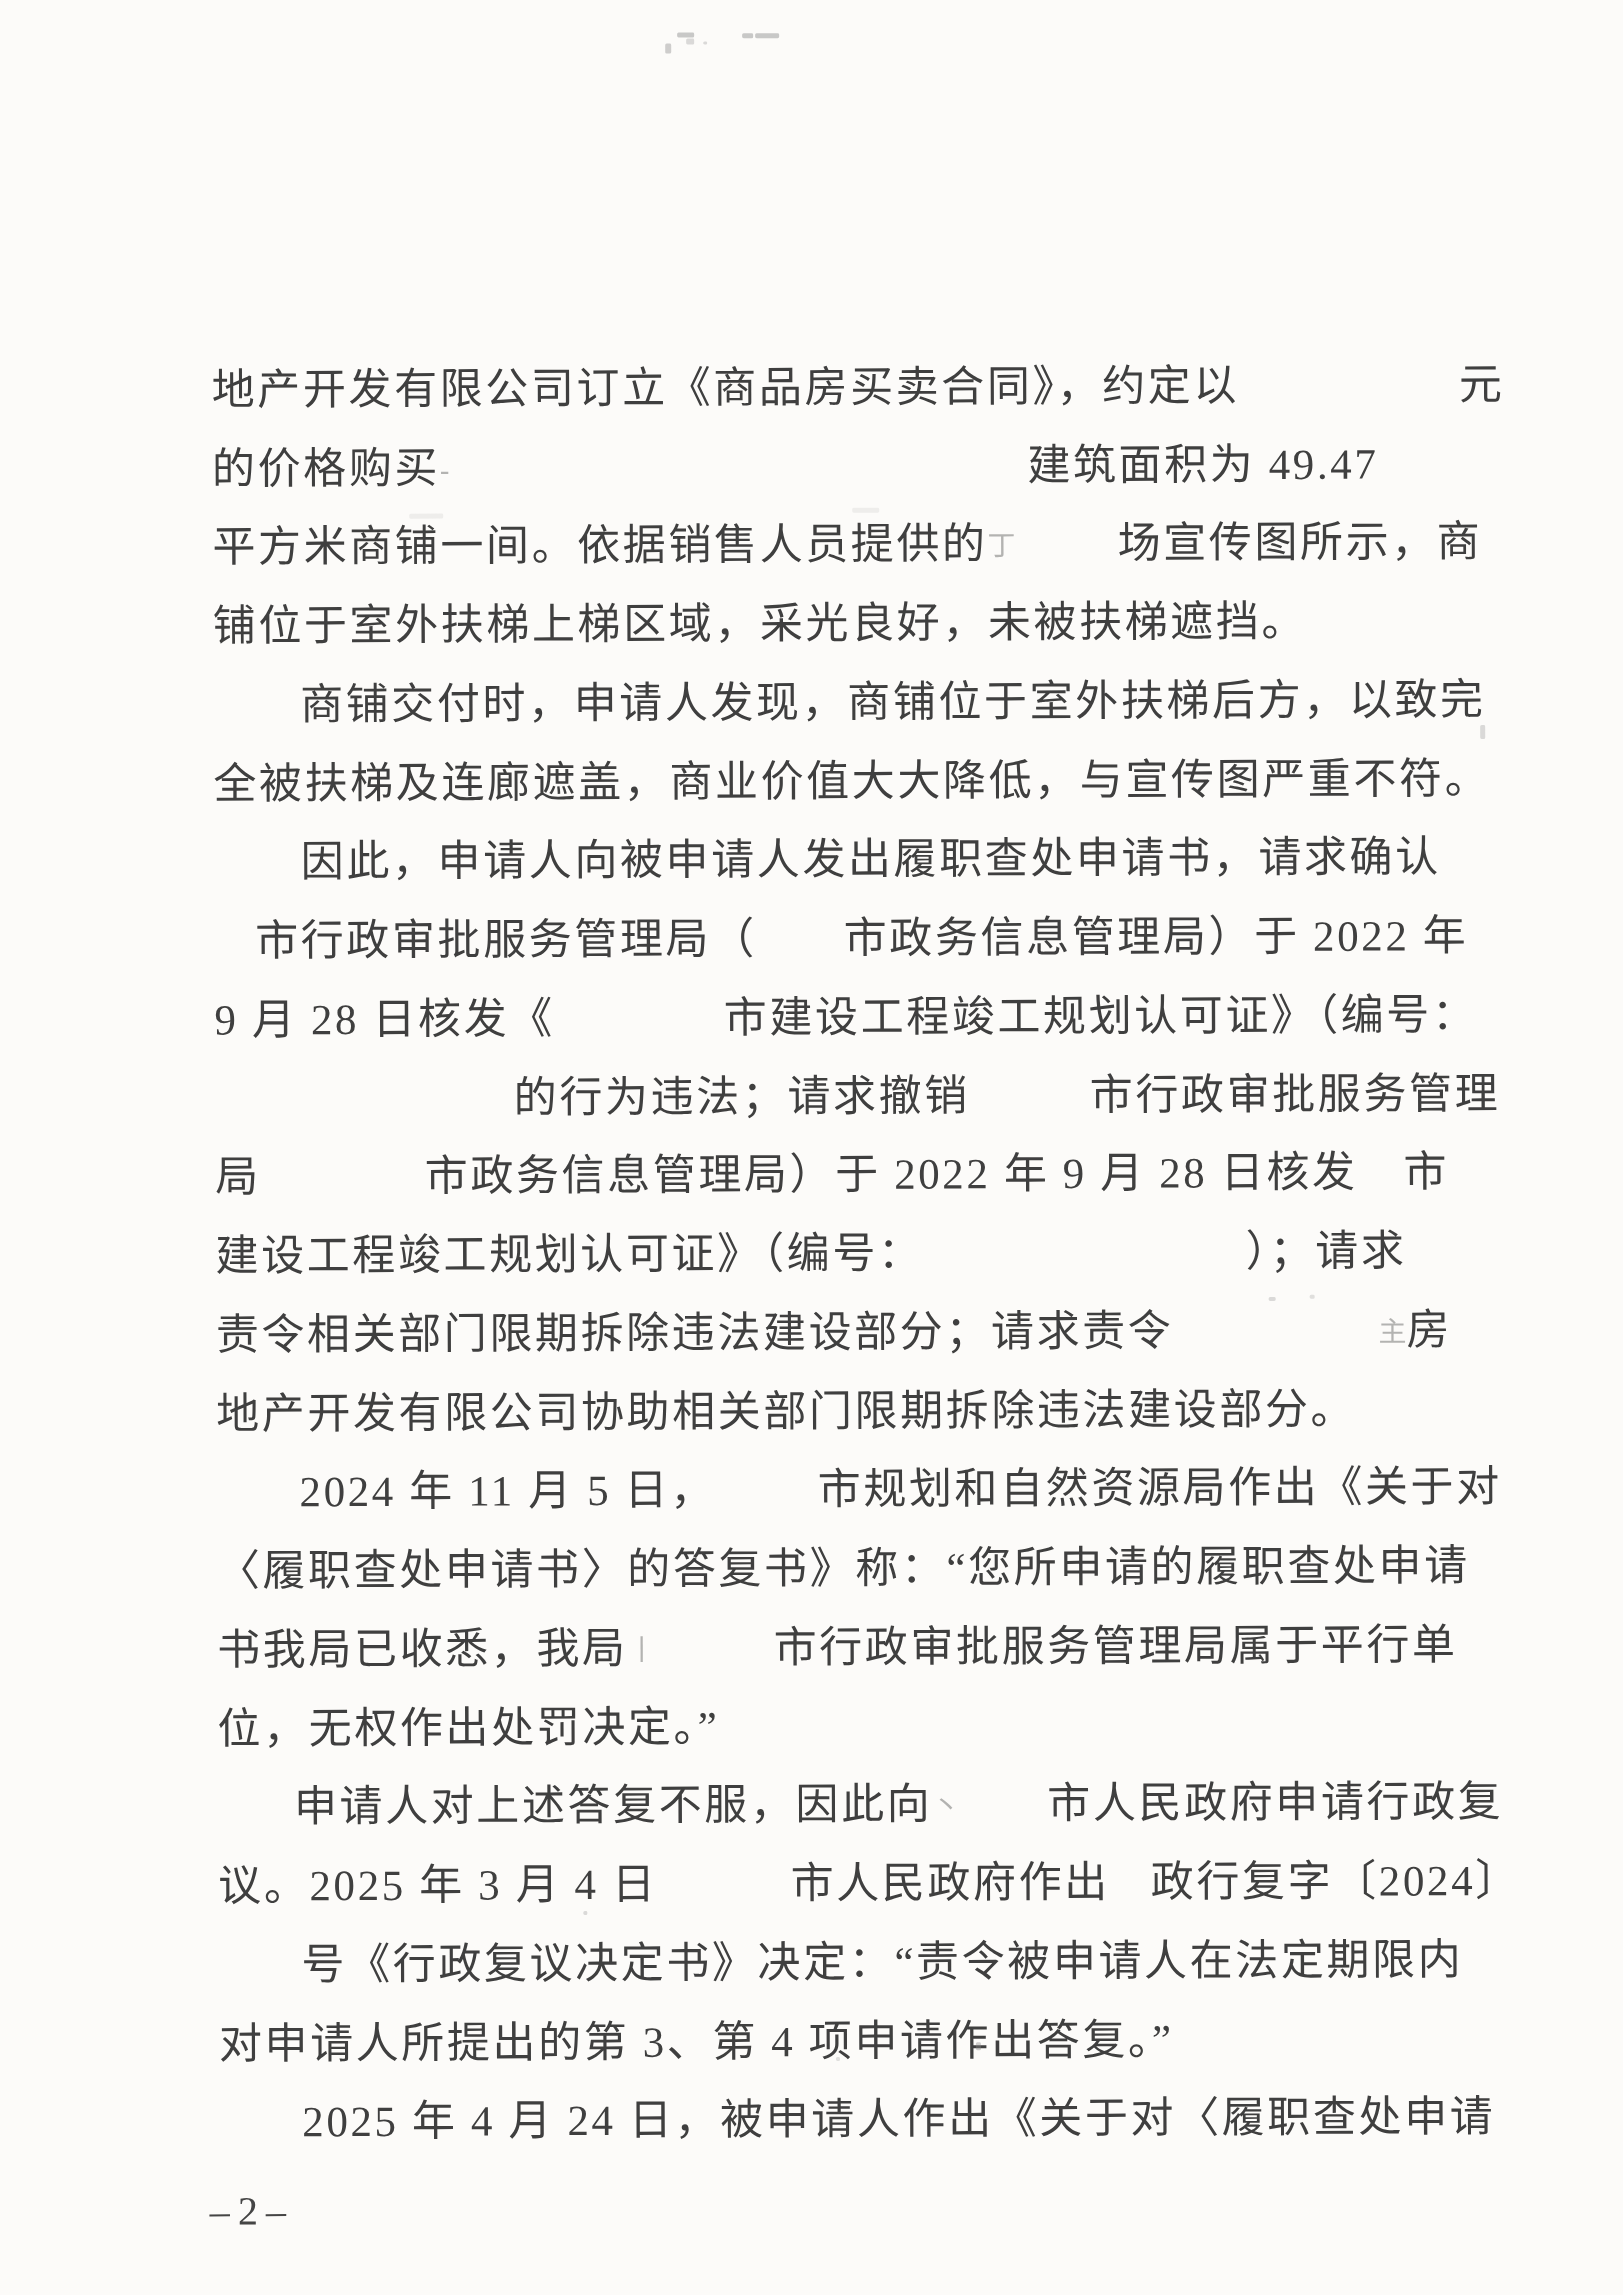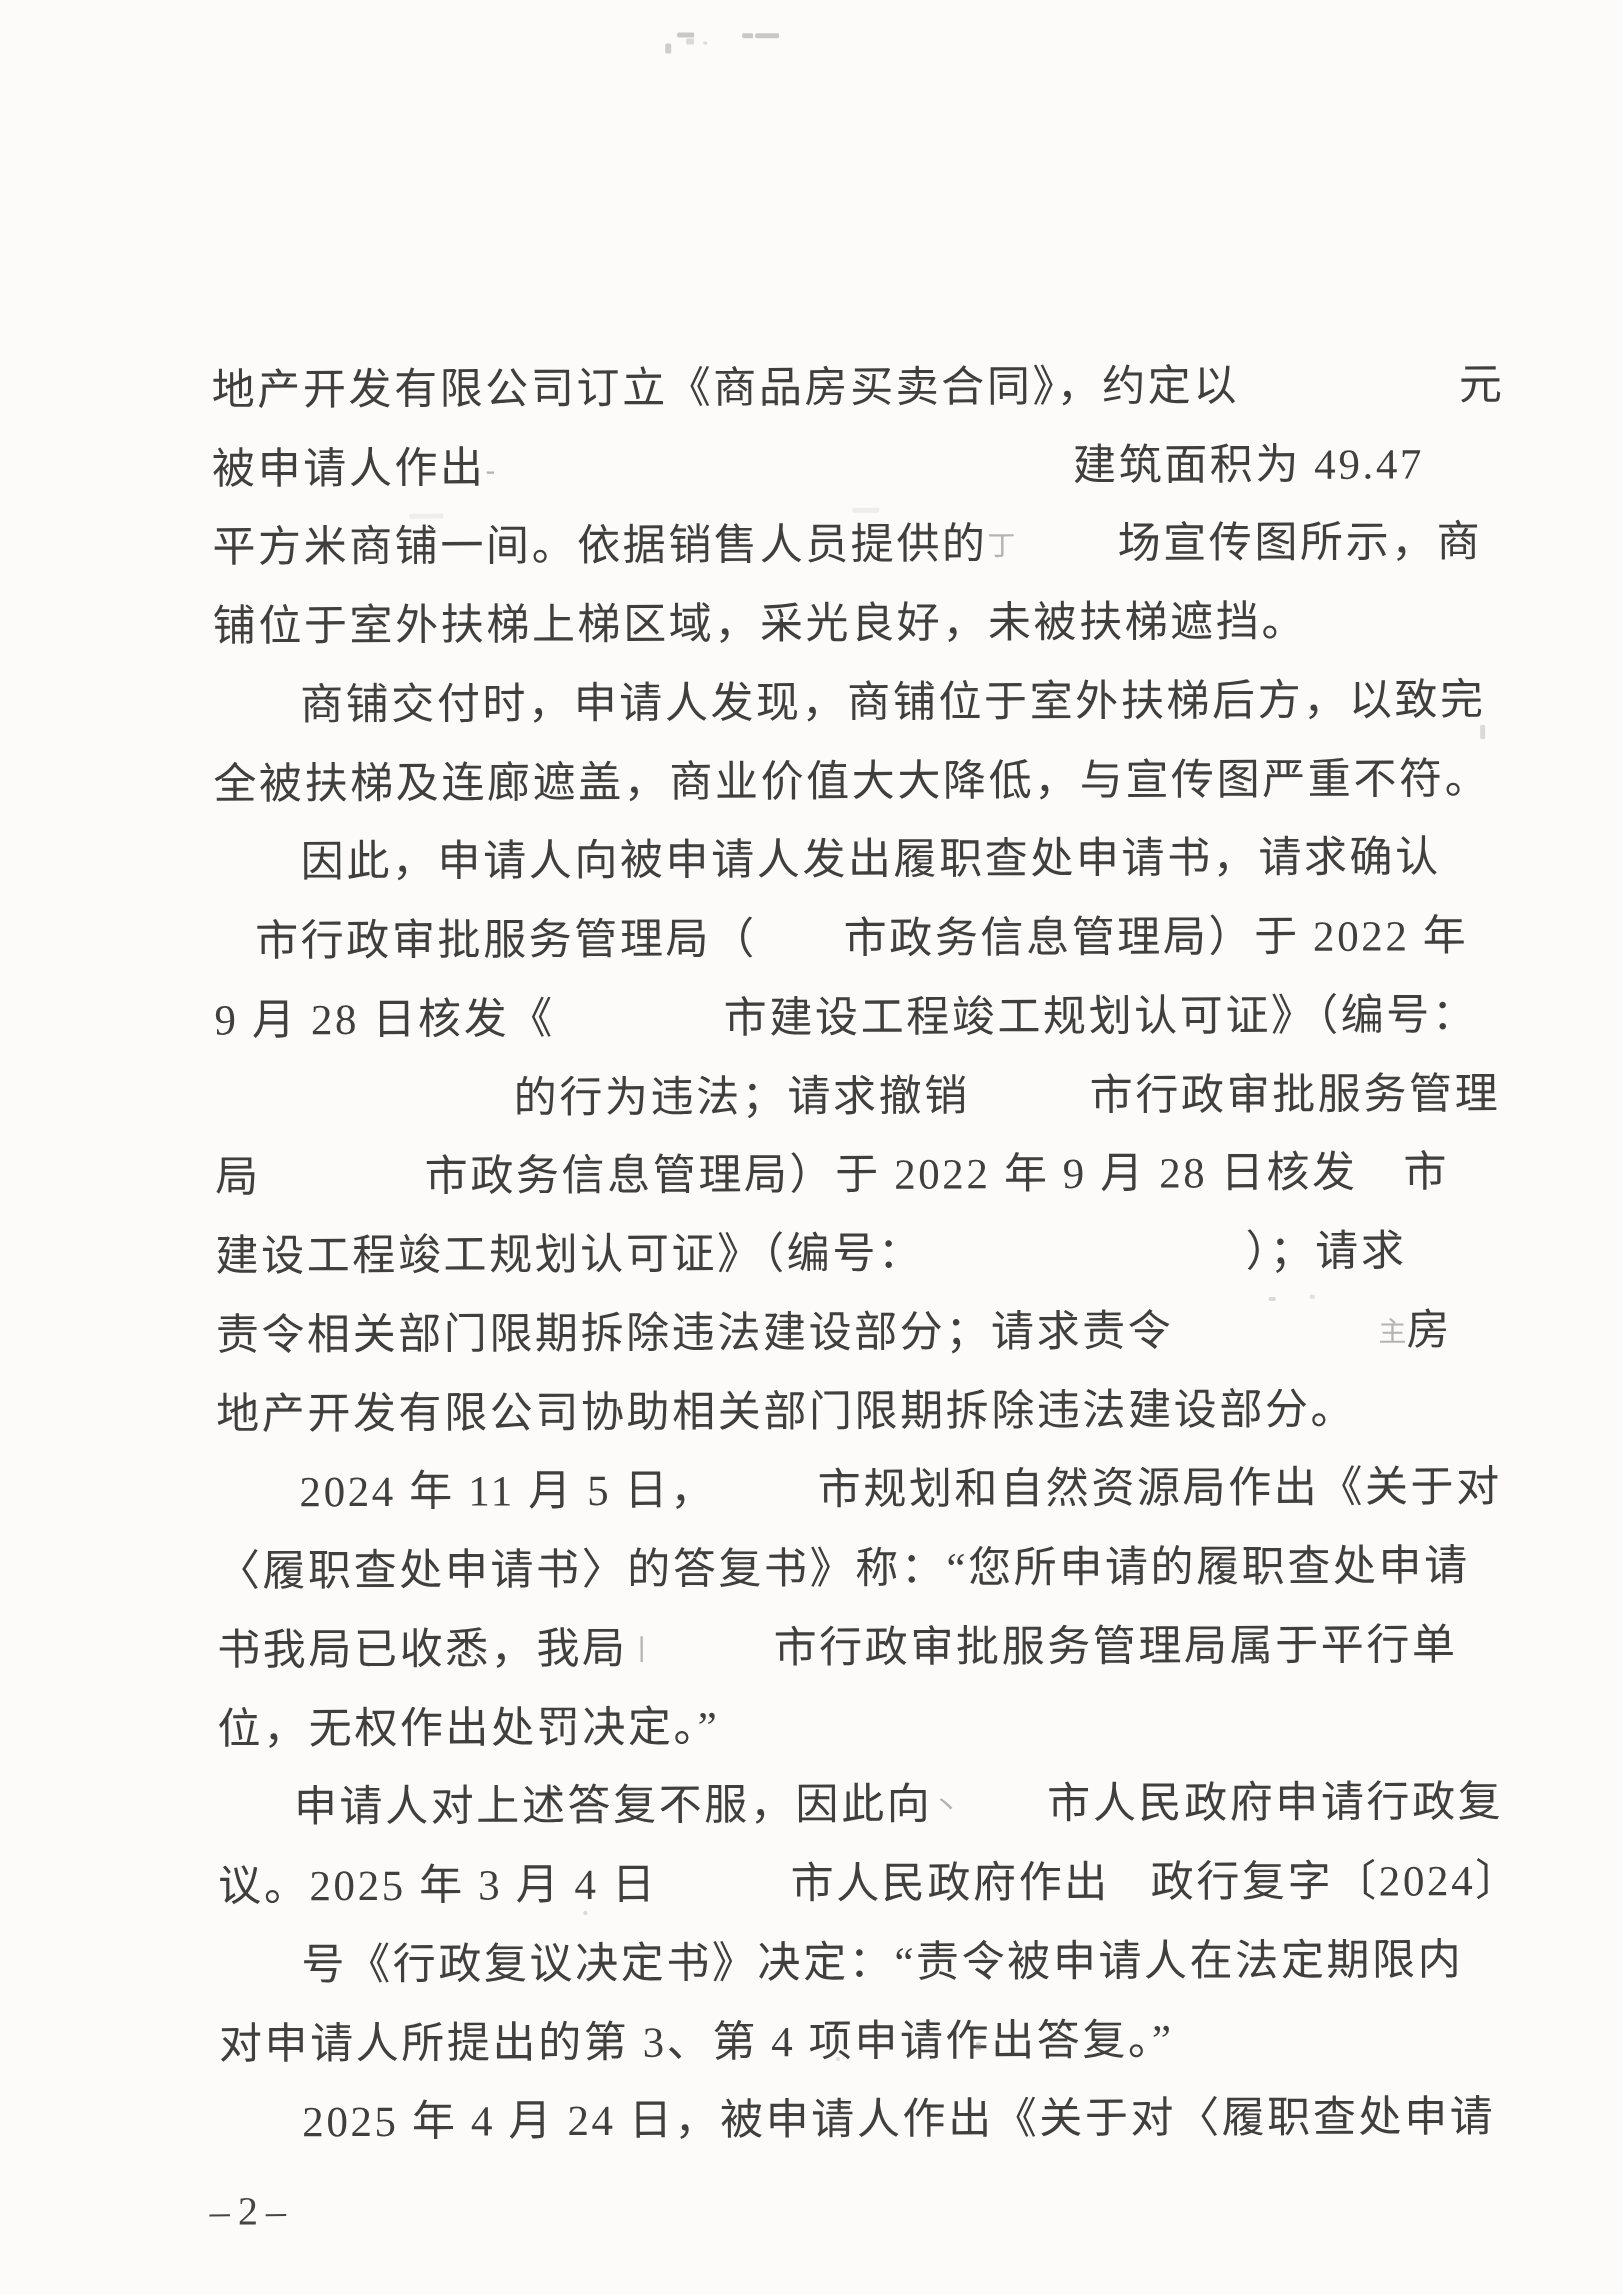--- a/index.html
+++ b/index.html
@@ -46,21 +46,21 @@
     background:#8a8a8a;
     border-radius:1.5px;
   }
 </style>
 </head>
 <body>
 
 <div class="content">
   <div id="lines">
       <div class="line" style="top: 358px; left: 215px;"><span class="t">地产开发有限公司订立《商品房买卖合同》，约定以</span><span class="gap" style="width: 220px;"></span><span class="t">元</span></div>
-      <div class="line" style="top: 437px; left: 215px;"><span class="t">被申请人作出</span><span class="mark">-</span><span class="gap" style="width: 578px;"></span><span class="t">建筑面积为 49.47</span></div>
+      <div class="line" style="top: 437px; left: 215px;"><span class="t">的价格购买</span><span class="mark">-</span><span class="gap" style="width: 578px;"></span><span class="t">建筑面积为 49.47</span></div>
       <div class="line" style="top: 515px; left: 215px;"><span class="t">平方米商铺一间。依据销售人员提供的</span><span class="mark">丁</span><span class="gap" style="width: 102px;"></span><span class="t">场宣传图所示，商</span></div>
       <div class="line" style="top: 594px; left: 215px;"><span class="t">铺位于室外扶梯上梯区域，采光良好，未被扶梯遮挡。</span></div>
       <div class="line" style="top: 673px; left: 302px;"><span class="t">商铺交付时，申请人发现，商铺位于室外扶梯后方，以致完</span></div>
       <div class="line" style="top: 752px; left: 215px;"><span class="t">全被扶梯及连廊遮盖，商业价值大大降低，与宣传图严重不符。</span></div>
       <div class="line" style="top: 830px; left: 302px;"><span class="t">因此，申请人向被申请人发出履职查处申请书，请求确认</span></div>
       <div class="line" style="top: 909px; left: 256px;"><span class="t">市行政审批服务管理局（</span><span class="gap" style="width: 87px;"></span><span class="t">市政务信息管理局）于 2022 年</span></div>
       <div class="line" style="top: 988px; left: 215px;"><span class="t">9 月 28 日核发《</span><span class="gap" style="width: 169px;"></span><span class="t">市建设工程竣工规划认可证》（编号：</span></div>
       <div class="line" style="top: 1067px; left: 514px;"><span class="t">的行为违法；请求撤销</span><span class="gap" style="width: 120px;"></span><span class="t">市行政审批服务管理</span></div>
       <div class="line" style="top: 1145px; left: 215px;"><span class="t">局</span><span class="gap" style="width: 164px;"></span><span class="t">市政务信息管理局）于 2022 年 9 月 28 日核发</span><span class="gap" style="width: 46px;"></span><span class="t">市</span></div>
       <div class="line" style="top: 1224px; left: 215px;"><span class="t">建设工程竣工规划认可证》（编号：</span><span class="gap" style="width: 322px;"></span><span class="t">）；请求</span></div>

